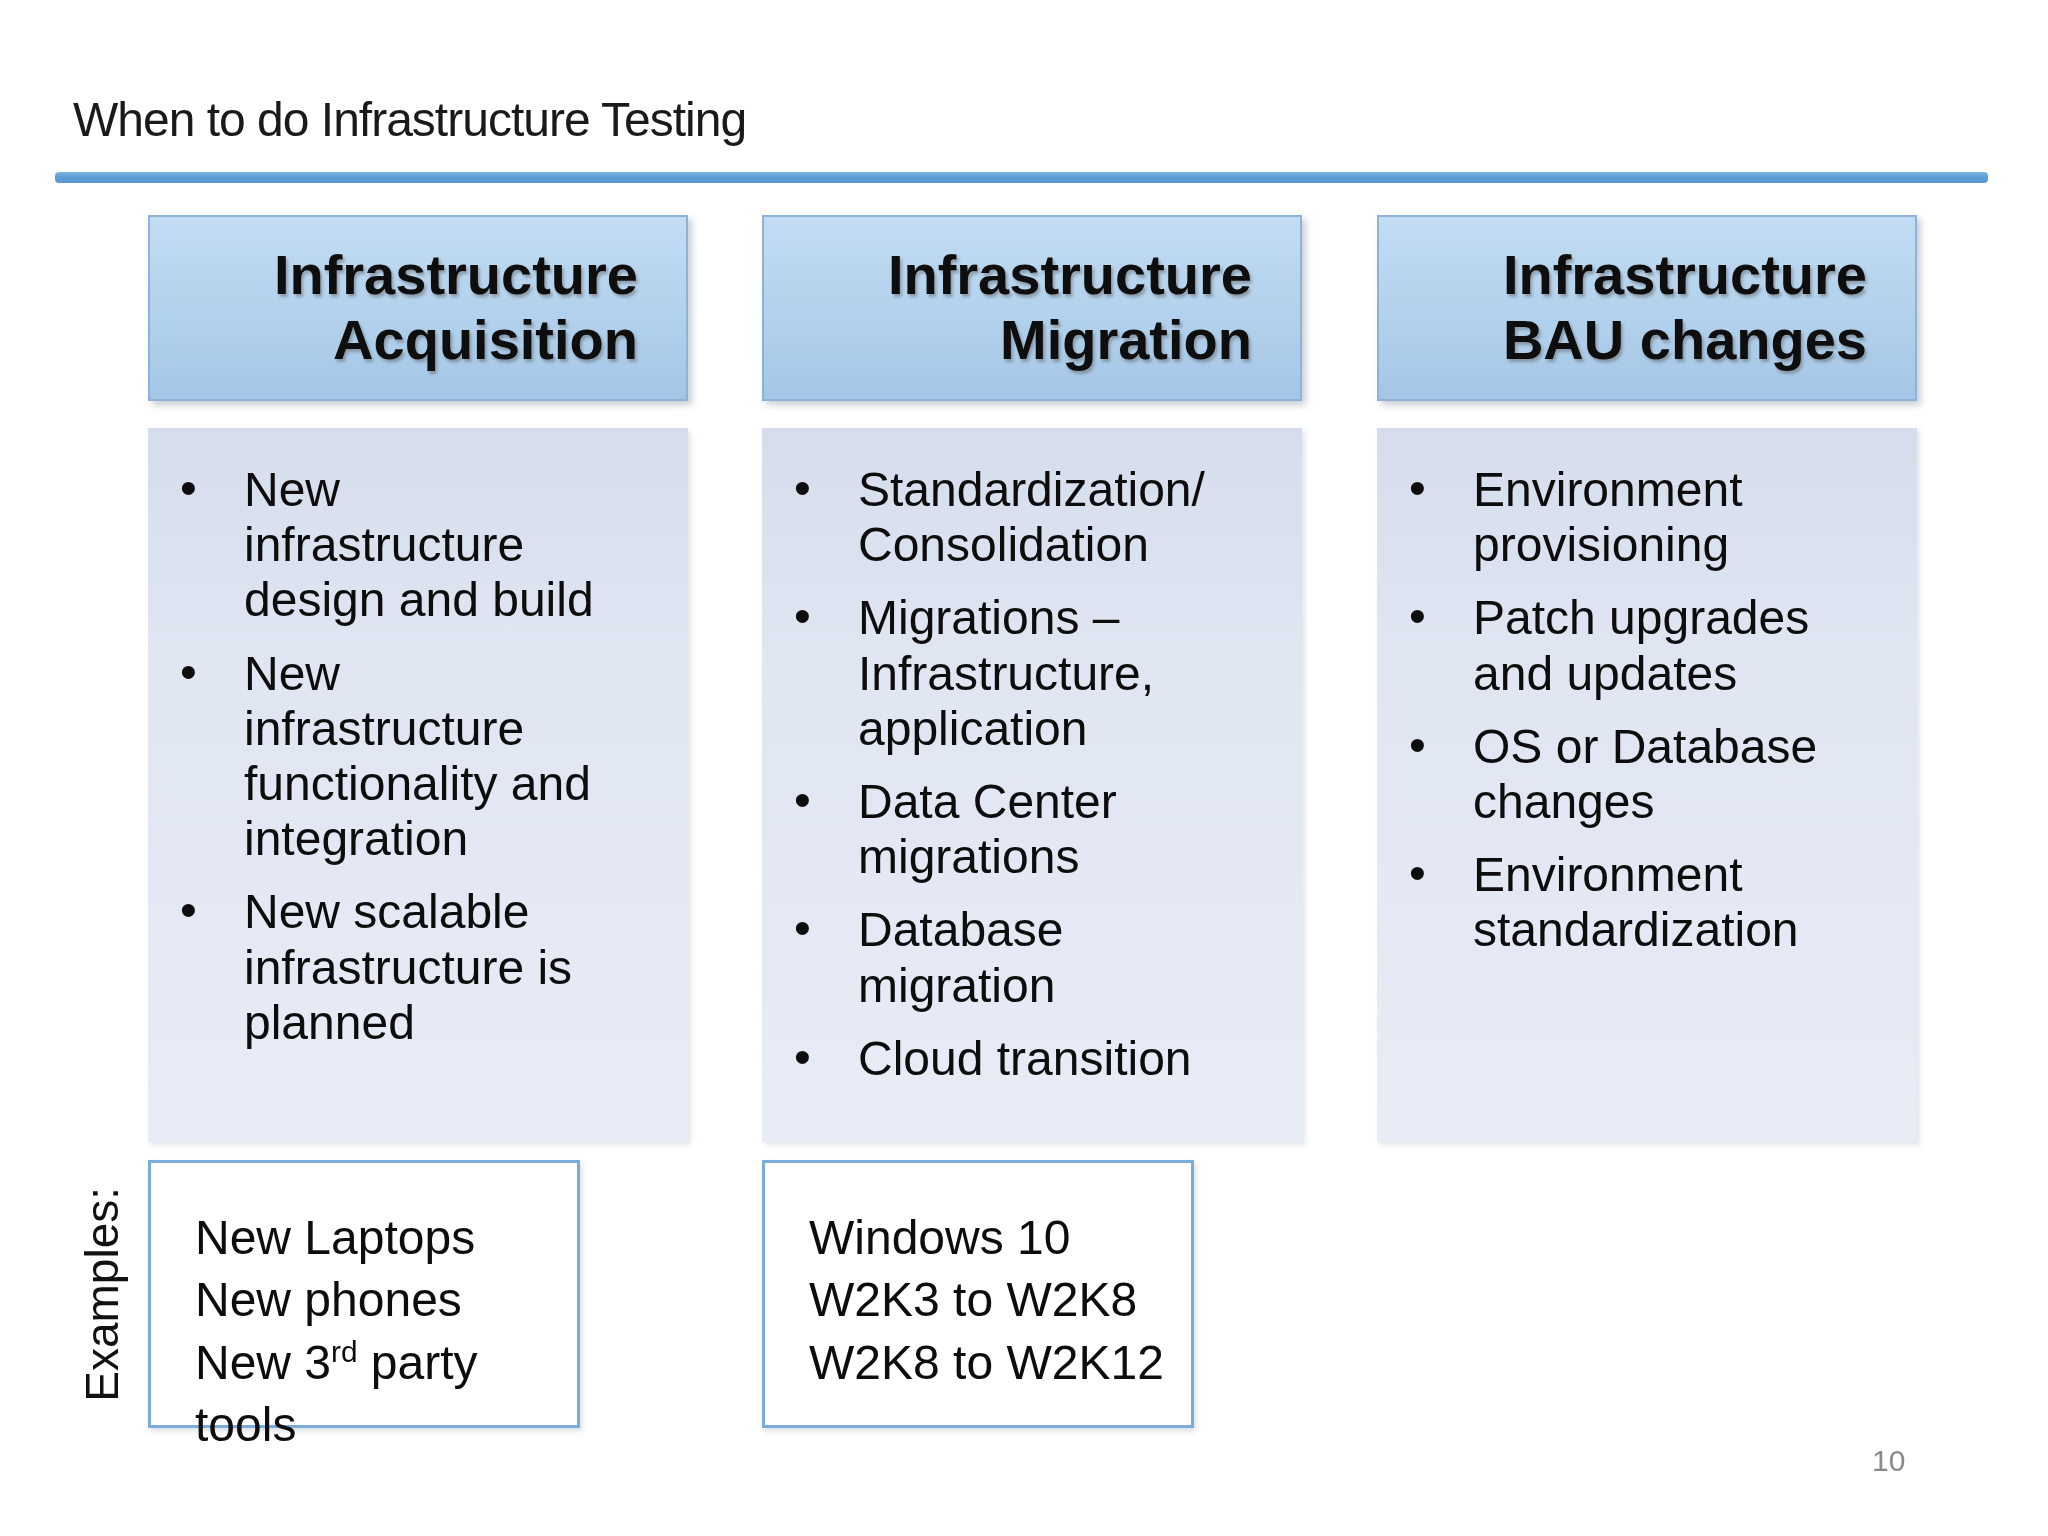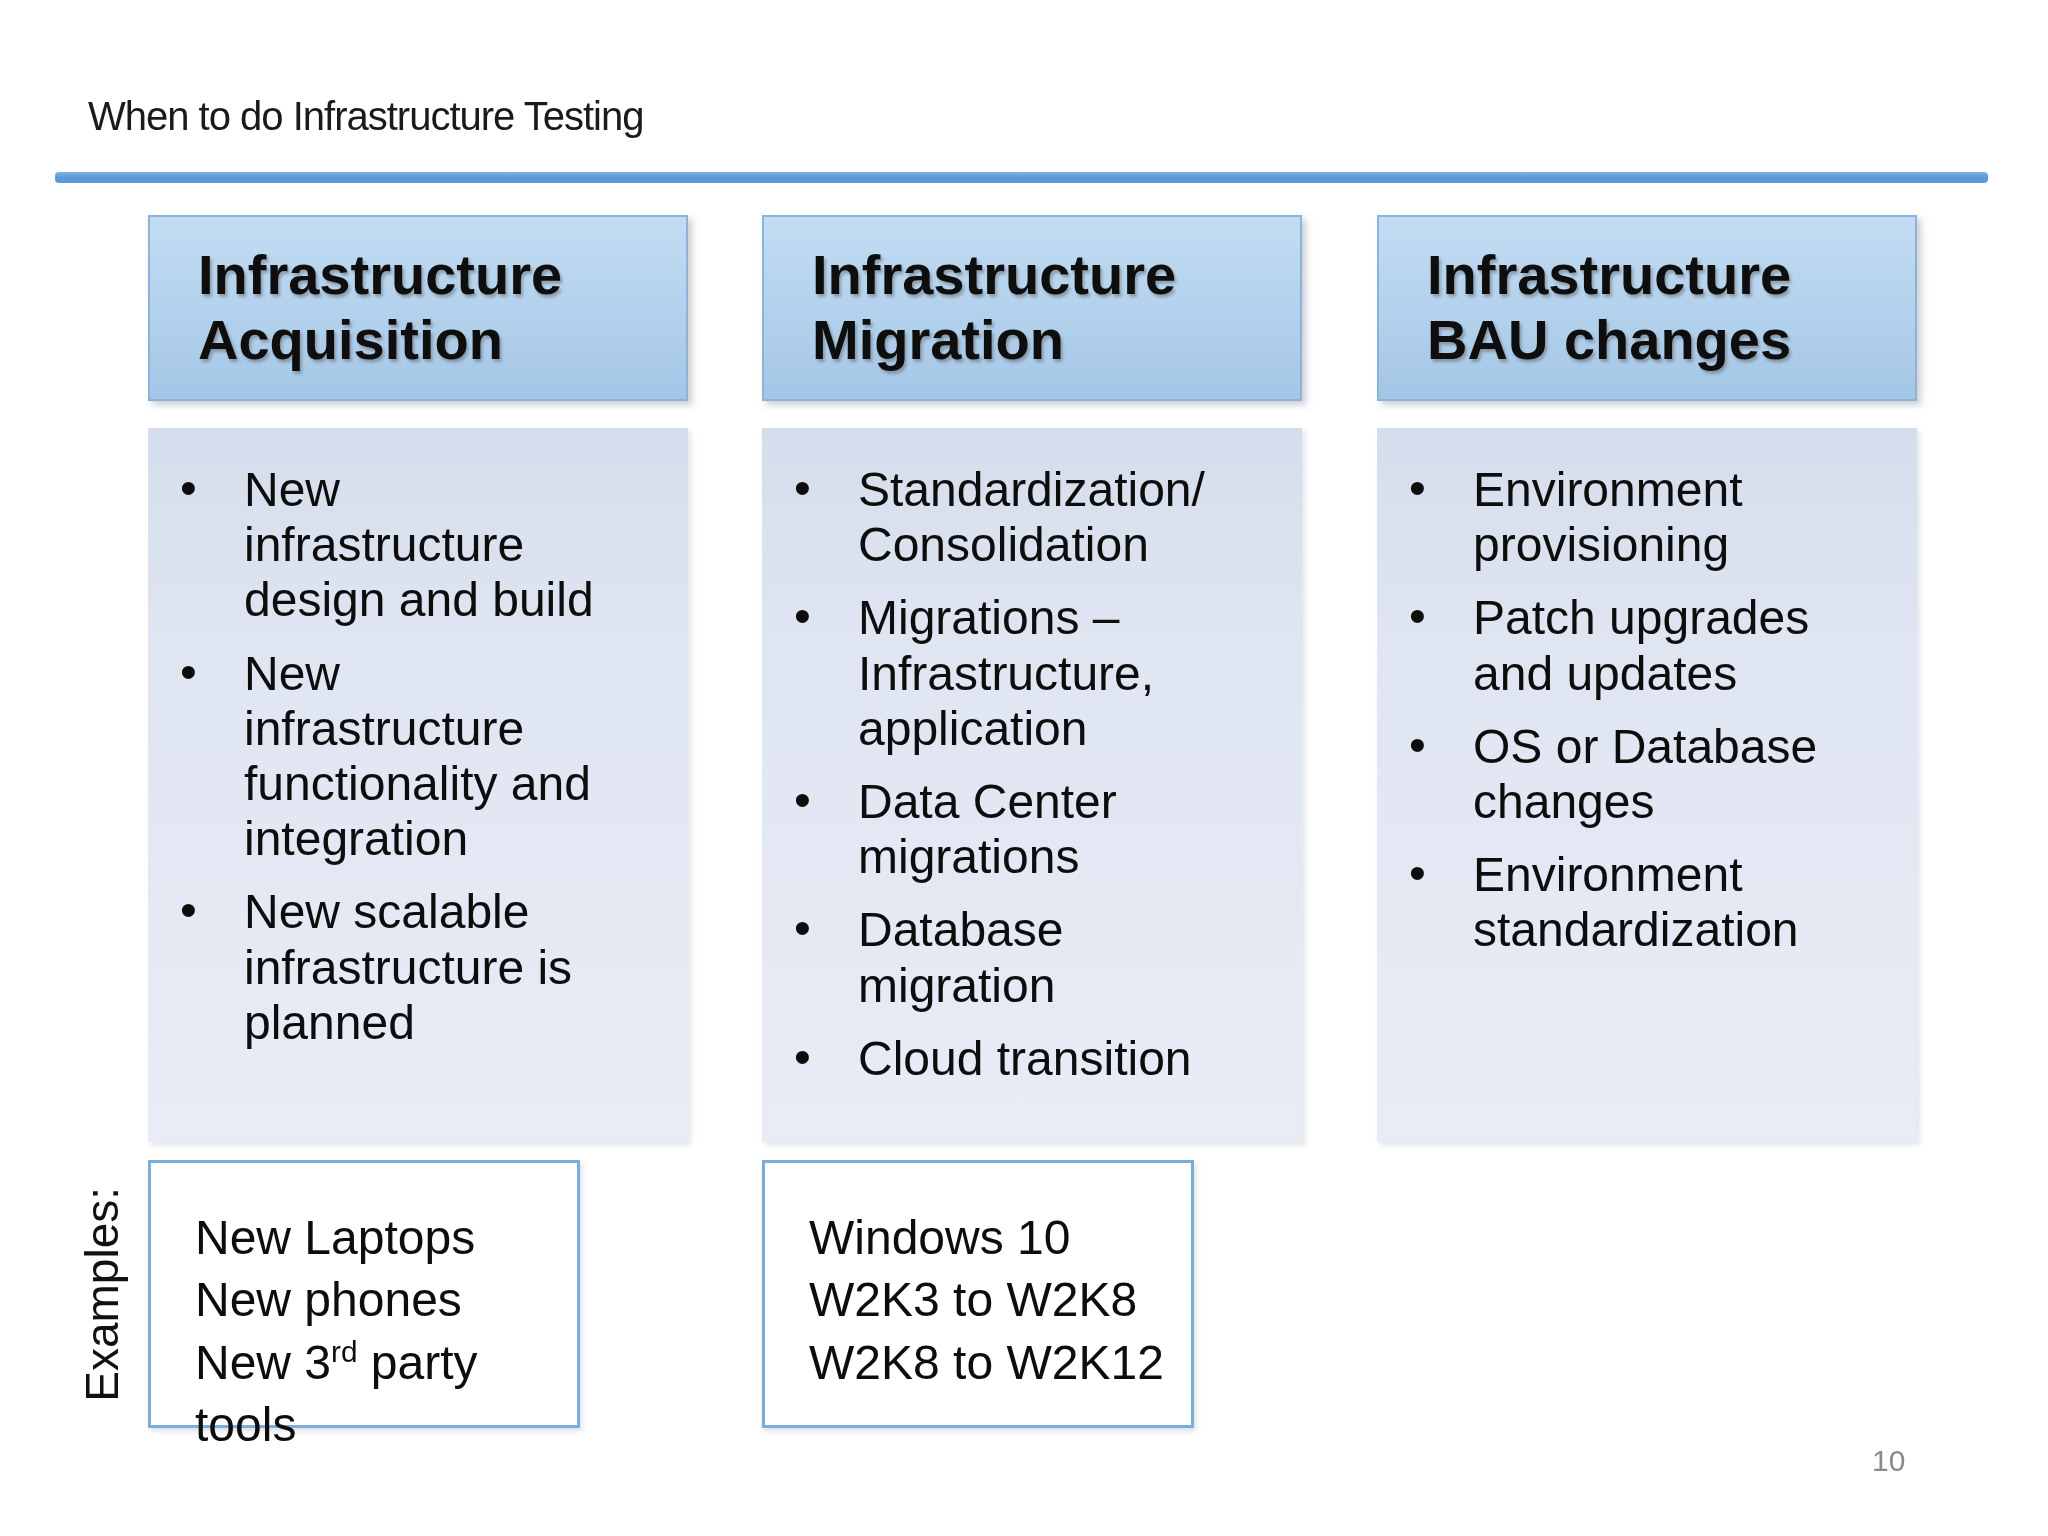--- a/index.html
+++ b/index.html
@@ -1,37 +1,37 @@
 <!DOCTYPE html>
 <html><head>
 <meta charset="utf-8">
 <style>
   html,body{margin:0;padding:0;background:#ffffff;}
   .slide{
     position:relative; width:2048px; height:1536px; overflow:hidden;
     background:#ffffff; font-family:"Liberation Sans", sans-serif; color:#111;
   }
   .slide-title{
-    position:absolute; left:88px; top:96px; font-size:40px; letter-spacing:-1px;
+    position:absolute; left:73px; top:96px; font-size:48px; letter-spacing:-1px;
     color:#1a1a1a; white-space:nowrap; line-height:1;
   }
   .title-rule{
     position:absolute; left:55px; top:172px; width:1933px; height:11px;
     background:linear-gradient(180deg,#7db3e2 0%,#5b9bd5 50%,#5b9bd5 100%);
     border-radius:4px;
   }
   .column{ position:absolute; top:0; width:540px; height:1536px; }
   .col1{ left:148px; } .col2{ left:762px; } .col3{ left:1377px; }
 
   .col-header{
     position:absolute; top:215px; left:0; width:540px; height:186px; box-sizing:border-box;
     background:linear-gradient(180deg,#c3dcf3 0%,#b2d1ec 55%,#a4c6e6 100%);
     border:2px solid #8db3d8;
     box-shadow:4px 4px 7px rgba(115,125,145,.38);
-    display:flex; align-items:center; justify-content:center; text-align:left;
+    display:flex; align-items:center; justify-content:center; text-align:right;
   }
   .col-header .hdr{
     font-size:56px; font-weight:bold; line-height:1.16; color:#0e0e0e;
     max-width:440px; text-shadow:2px 3px 3px rgba(90,90,90,.45);
   }
   .col-body{
     position:absolute; top:428px; left:0; width:540px; height:714px;
     background:linear-gradient(180deg,#d5ddec 0%,#dfe5f1 30%,#e8ecf7 100%);
     box-shadow:3px 3px 5px rgba(140,150,170,.25);
   }

